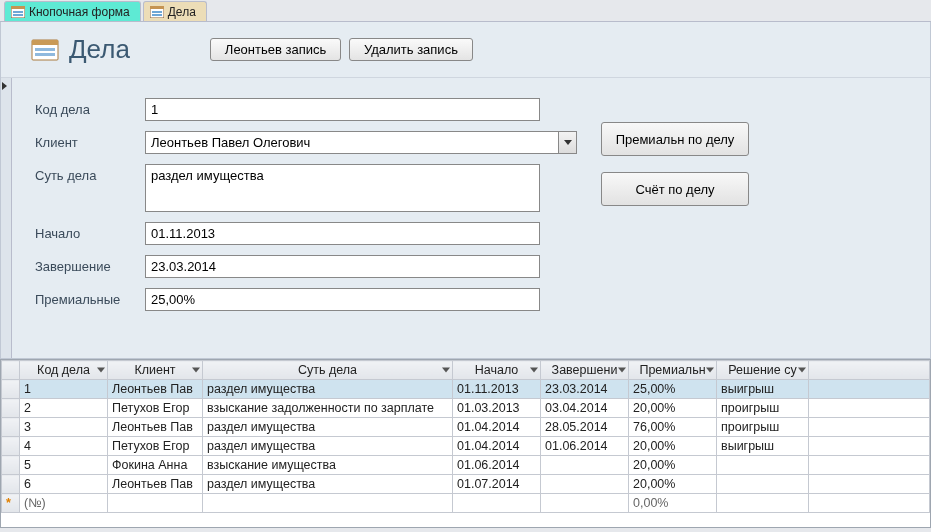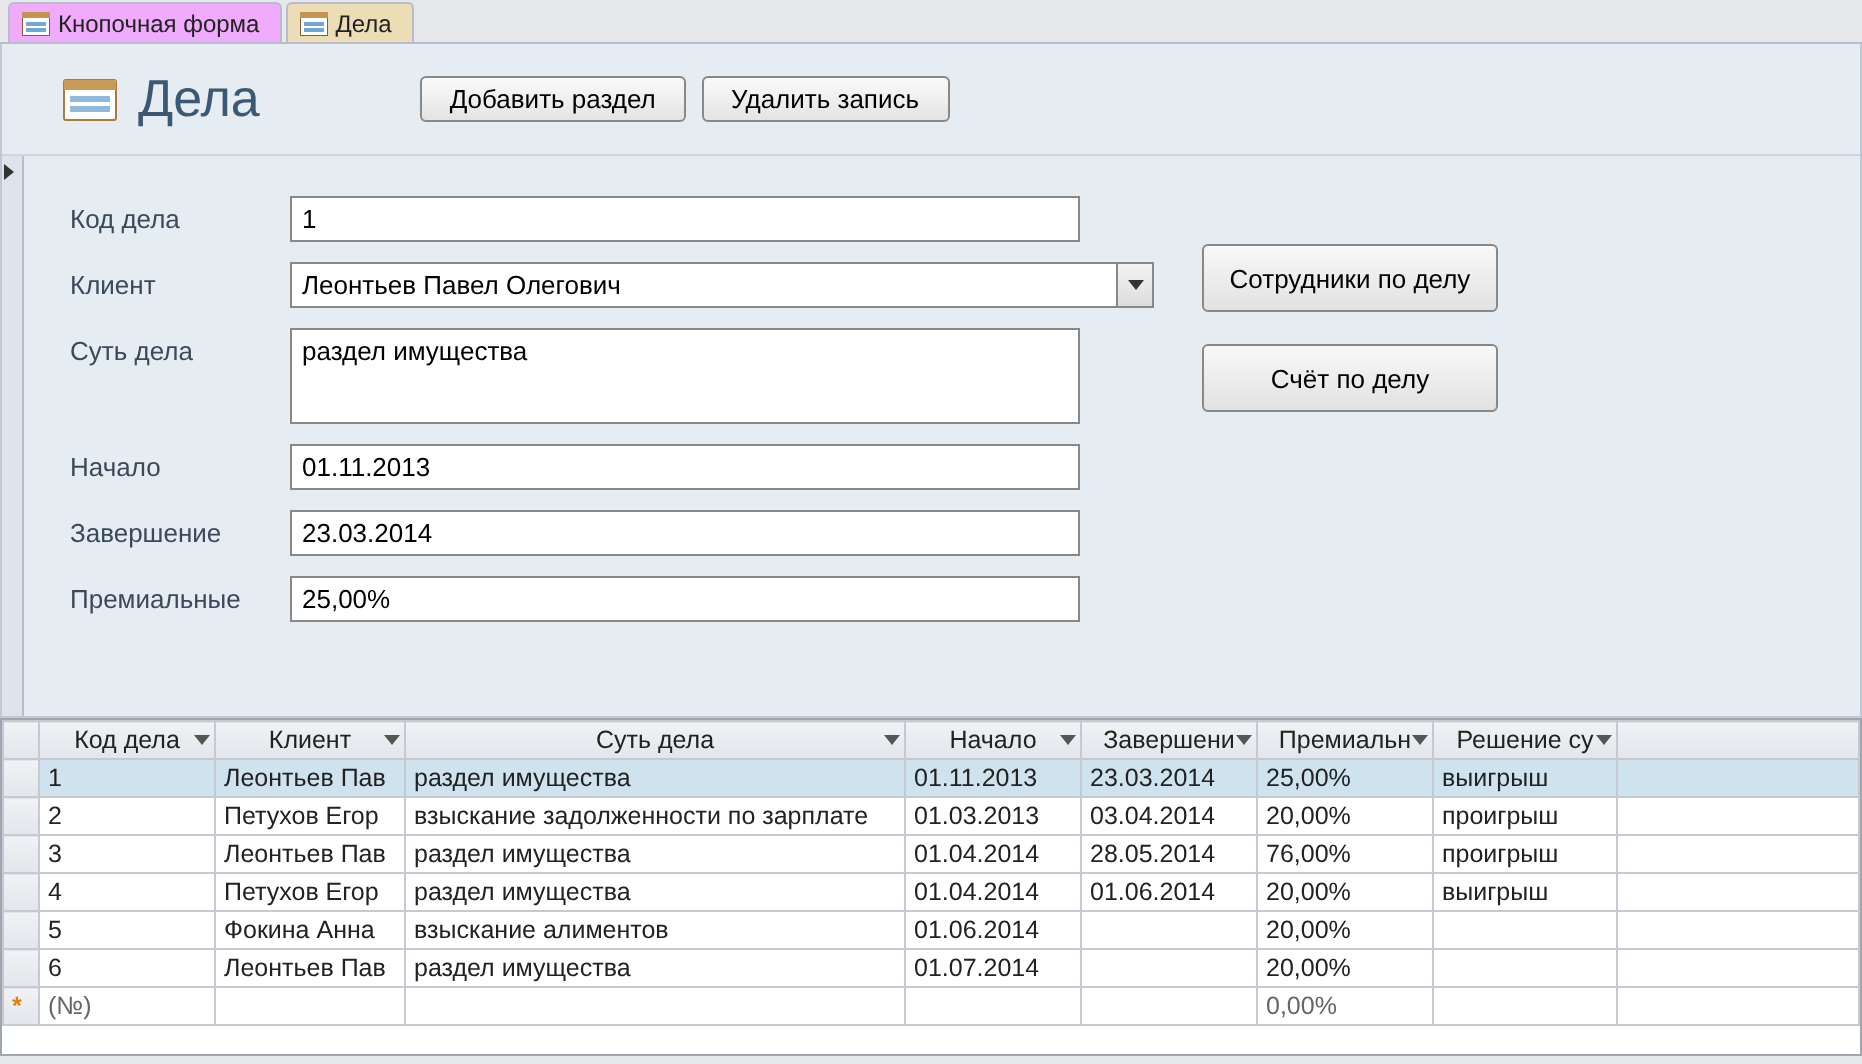--- a/index.html
+++ b/index.html
@@ -26,21 +26,21 @@
   .tab {
     display: flex;
     align-items: center;
     gap: 4px;
     height: 20px;
     padding: 0 10px 0 6px;
     font-size: 12px;
     border: 1px solid #b8bccc;
     border-bottom: none;
     border-radius: 3px 3px 0 0;
-    background: #f0abfc;
+    background: #5eead4;
     margin-right: 2px;
   }
   .tab.active {
     background: #ecddb7;
     position: relative;
   }
   .tab-icon {
     width: 14px; height: 12px;
     display: inline-flex;
   }
@@ -239,21 +239,21 @@
         <svg viewBox="0 0 28 24">
             <rect x="1" y="2" width="26" height="20" rx="1" fill="#fff" stroke="#aa7b3e"></rect>
             <rect x="1" y="2" width="26" height="5" fill="#c99a57"></rect>
             <rect x="4" y="10" width="20" height="3" fill="#8fb9de"></rect>
             <rect x="4" y="15" width="20" height="3" fill="#8fb9de"></rect>
           </svg>
       </span>
       <span class="form-title">Дела</span>
     </div>
     <div>
-      <button class="header-btn">Добавить раздел</button>
+      <button class="header-btn">Леонтьев запись</button>
       <button class="header-btn">Удалить запись</button>
     </div>
   </div>
 
   <div class="form-body">
     <div class="field-row">
       <div class="field-label">Код дела</div>
       <input class="field-input" value="1" style="">
     </div>
     <div class="field-row">
@@ -279,21 +279,21 @@
       <div class="field-label">Завершение</div>
       <input class="field-input" value="23.03.2014" style="">
     </div>
     <div class="field-row">
       <div class="field-label">Премиальные</div>
       <input class="field-input" value="25,00%" style="">
     </div>
   </div>
 
   <div class="side-buttons">
-    <button class="big-btn">Сотрудники по делу</button>
+    <button class="big-btn">Премиальн по делу</button>
     <button class="big-btn">Счёт по делу</button>
   </div>
 </div>
 
 <div class="datasheet">
   <table class="grid">
     <colgroup>
       <col style="width:18px">
         <col class="col-kod">
         <col class="col-cli">
@@ -359,21 +359,21 @@
           <td>01.04.2014</td>
           <td>01.06.2014</td>
           <td>20,00%</td>
           <td>выигрыш</td>
           <td></td>
         </tr>
         <tr>
           <td class="row-sel"></td>
           <td>5</td>
           <td>Фокина Анна</td>
-          <td>взыскание алиментов</td>
+          <td>взыскание имущества</td>
           <td>01.06.2014</td>
           <td></td>
           <td>20,00%</td>
           <td></td>
           <td></td>
         </tr>
         <tr>
           <td class="row-sel"></td>
           <td>6</td>
           <td>Леонтьев Пав</td>

